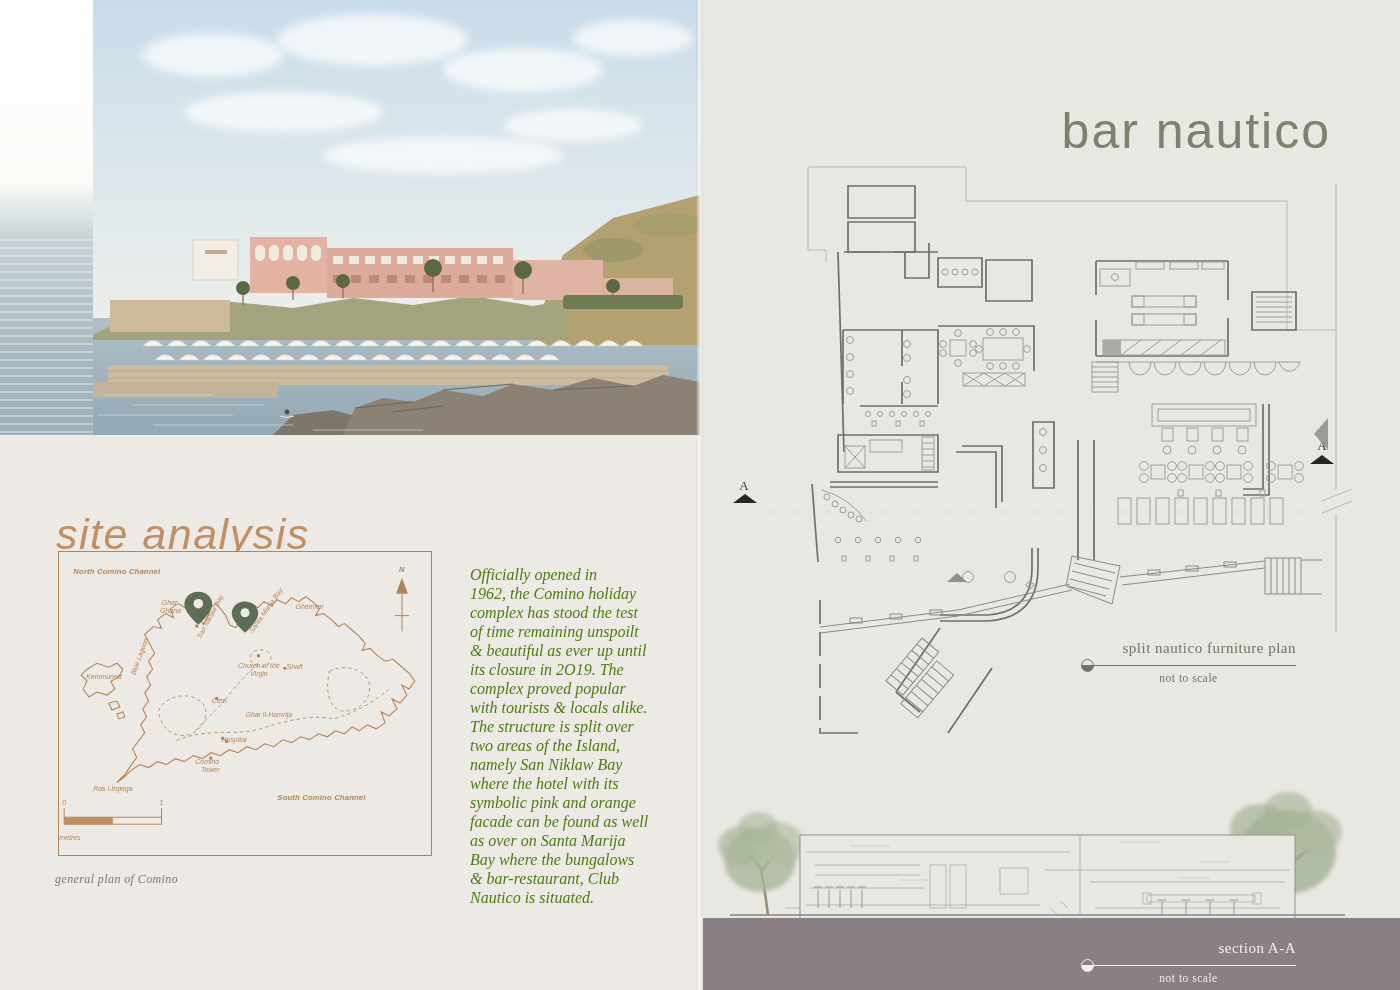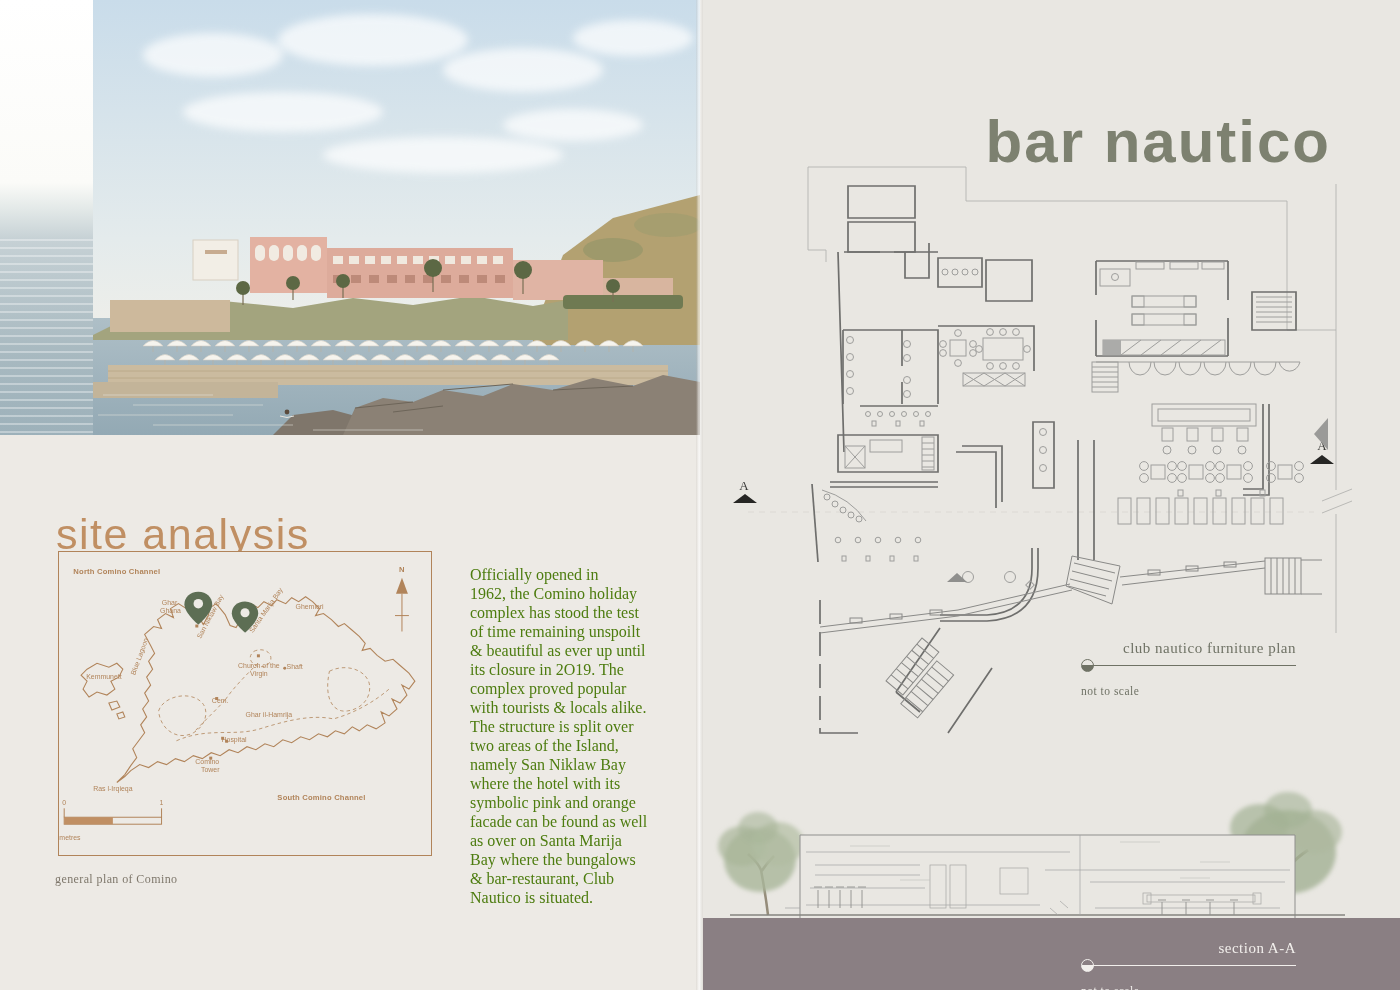--- a/index.html
+++ b/index.html
@@ -1,51 +1,51 @@
 <!DOCTYPE html>
 <html><head>
 <meta charset="utf-8">
 <style>
   html,body{margin:0;padding:0;}
   body{width:1400px;height:990px;position:relative;overflow:hidden;background:#e9e7e2;
        font-family:"Liberation Sans",sans-serif;}
-  .left-page{position:absolute;left:0;top:0;width:744px;height:990px;background:#edeae5;}
+  .left-page{position:absolute;left:0;top:0;width:744px;height:990px;background:#edeae5;font-style:italic;}
   .right-page{position:absolute;left:700px;top:0;width:700px;height:990px;background:#e9e7e2;}
   .page-seam{position:absolute;left:696px;top:0;width:7px;height:990px;
        background:linear-gradient(90deg,rgba(110,100,90,.10),rgba(255,255,255,.65) 45%,rgba(110,100,90,.08));}
   .photo-strip{position:absolute;left:0;top:0;width:93px;height:435px;
        background:linear-gradient(#ffffff 0%,#fbfbf8 42%,#e3e9e8 48%,#c6d1d5 55%,#a9bac1 80%,#9db1ba 100%);}
   .photo-strip::after{content:"";position:absolute;inset:55% 0 0 0;
        background:repeating-linear-gradient(180deg,rgba(255,255,255,.35) 0 2px,rgba(255,255,255,0) 2px 8px);}
   .photo-main{position:absolute;left:93px;top:0;width:607px;height:435px;}
   .site-title{position:absolute;left:56px;top:484px;font-weight:300;font-size:43px;line-height:1;
        color:#c08f63;letter-spacing:1.5px;}
   .map-wrap{position:absolute;left:58px;top:551px;width:374px;height:305px;
        border:1.5px solid #b1845a;box-sizing:border-box;background:#edeae5;}
   .map-wrap svg{display:block;width:100%;height:100%;}
   .map-lbl{font-family:"Liberation Sans",sans-serif;font-size:7px;fill:#b1845a;text-anchor:middle;}
   .lbl-bold{font-weight:700;font-size:7.7px;letter-spacing:.2px;}
   .map-caption{position:absolute;left:55px;top:872px;font-family:"Liberation Serif",serif;
        font-size:12px;color:#7e776b;letter-spacing:.4px;}
   .body-text{position:absolute;left:470px;top:549px;width:250px;font-family:"Liberation Serif",serif;
        font-size:16px;line-height:19px;color:#4d7c0f;white-space:pre-line;}
-  .bar-title{position:absolute;right:69px;top:72px;font-weight:700;font-size:60px;line-height:1;
+  .bar-title{position:absolute;right:69px;top:72px;font-weight:400;font-size:50px;line-height:1;
        color:#7d8170;letter-spacing:2px;}
   .plan-svg{position:absolute;left:700px;top:0;width:700px;height:760px;}
   .section-svg{position:absolute;left:700px;top:770px;width:700px;height:220px;}
   .mauve-band{position:absolute;left:703px;top:918px;width:697px;height:72px;background:#8a7f83;}
   .drawing-label{position:absolute;width:215px;}
   .plan-cap{left:1081px;top:640px;color:#6f7265;}
   .sect-cap{left:1081px;top:940px;color:#f2efec;}
   .lbl-title{font-family:"Liberation Serif",serif;font-size:15px;text-align:right;letter-spacing:.5px;}
   .lbl-rule{display:flex;align-items:center;height:14px;margin-top:1px;}
   .lbl-dot{width:13px;height:13px;border-radius:50%;border:1.3px solid currentColor;box-sizing:border-box;
        background:linear-gradient(rgba(0,0,0,0) 50%,currentColor 50%);flex:none;}
   .lbl-line{flex:1;height:1px;background:currentColor;margin-left:-2px;}
-  .lbl-sub{font-family:"Liberation Serif",serif;font-size:11.5px;text-align:left;margin-top:13px;letter-spacing:.5px;}
+  .lbl-sub{font-family:"Liberation Serif",serif;font-size:11.5px;text-align:center;margin-top:0;letter-spacing:.5px;}
   .plan-a{font-family:"Liberation Serif",serif;font-size:13px;fill:#3c3c3a;text-anchor:middle;}
 </style>
 </head>
 <body>
 
 <div class="left-page">
 
   <div class="photo-strip"></div>
 
   <div class="photo-main">
@@ -561,21 +561,21 @@
     <path d="M462,132 V145 M458,130 H466 M486,132 V145 M482,130 H490 M510,132 V145 M506,130 H514 M534,132 V145 M530,130 H538"></path>
   </g>
   <g stroke="#c0c0be" stroke-width="0.6">
     <path d="M150,76 H190 M420,72 H460 M500,92 H530 M200,110 H230 M480,108 H510"></path>
   </g>
 </svg>
 
 <div class="mauve-band"></div>
 
 <div class="drawing-label plan-cap">
-  <div class="lbl-title">club nautico furniture plan</div>
+  <div class="lbl-title">split nautico furniture plan</div>
   <div class="lbl-rule">
     <span class="lbl-dot"></span>
     <span class="lbl-line"></span>
   </div>
   <div class="lbl-sub">not to scale</div>
 </div>
 
 <div class="drawing-label sect-cap">
   <div class="lbl-title">section A-A</div>
   <div class="lbl-rule">

